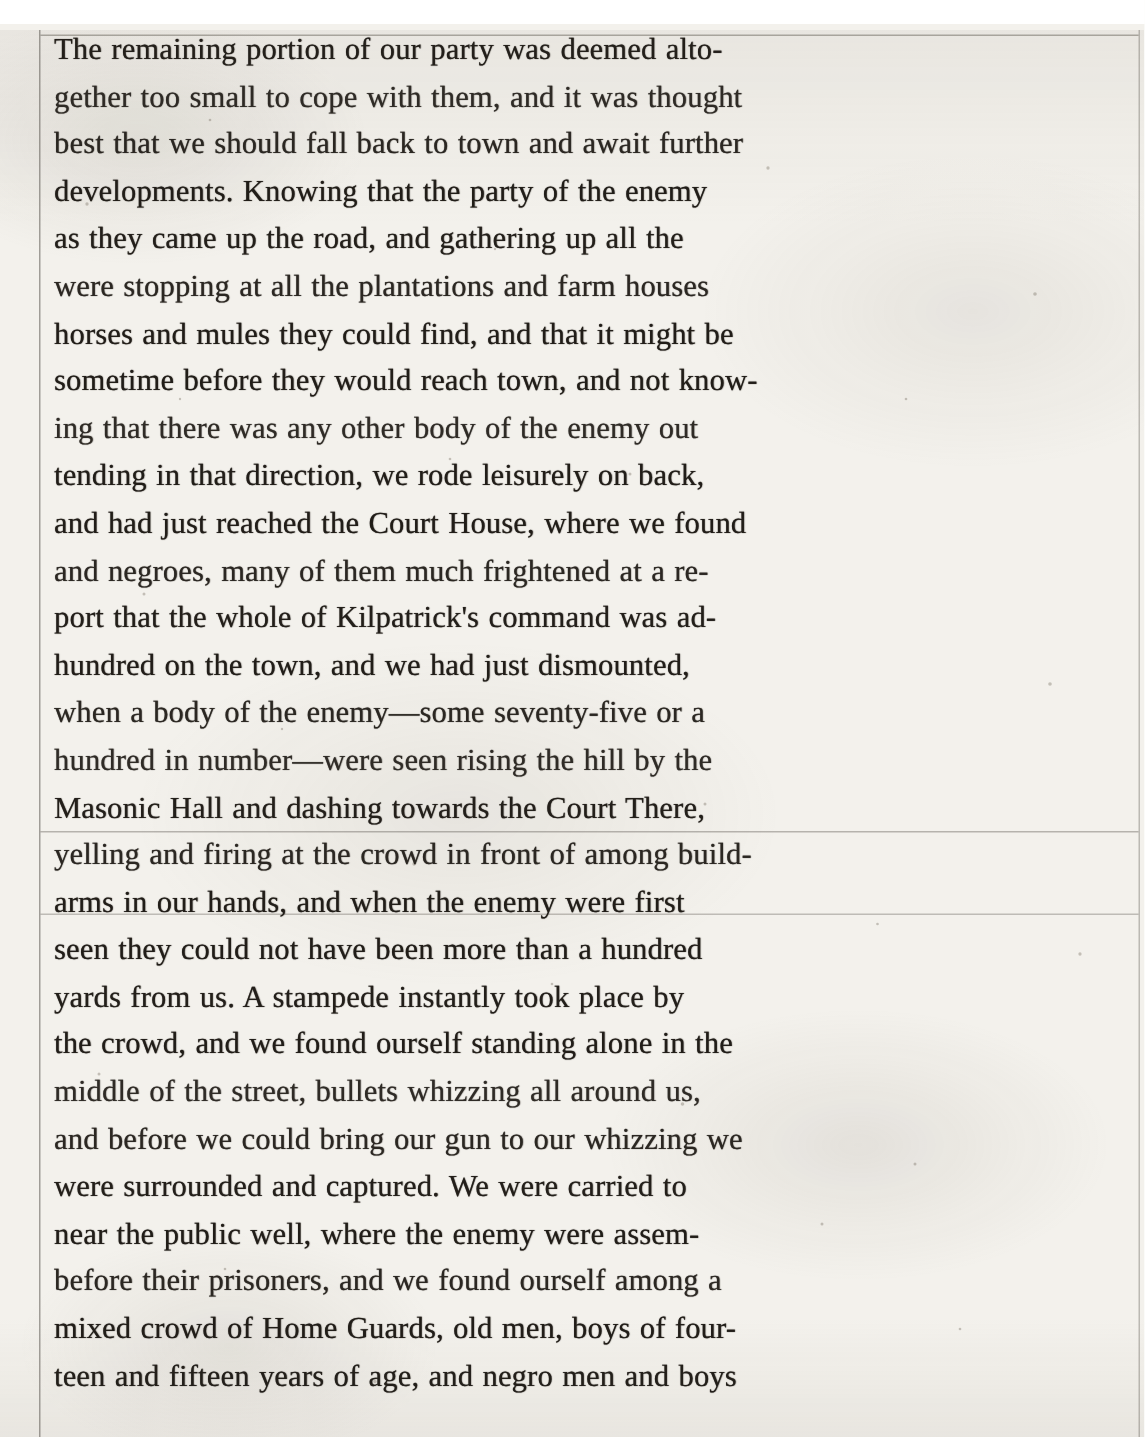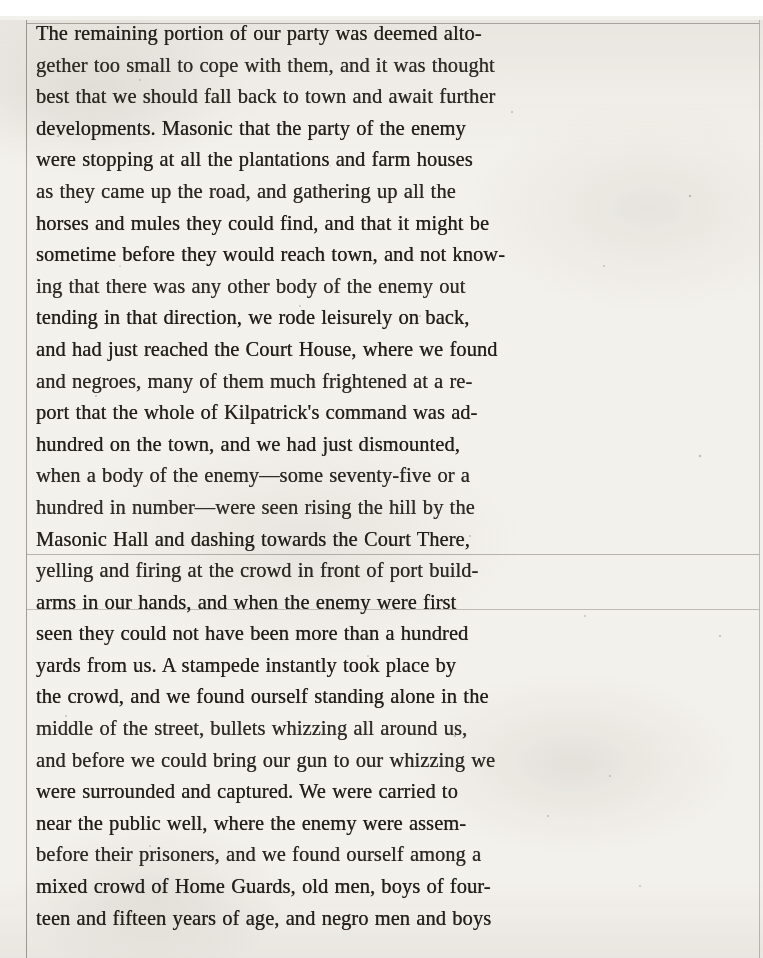--- a/index.html
+++ b/index.html
@@ -140,35 +140,35 @@
   <div class="hair" style="top:538px; background:rgba(70,64,56,0.35);"></div>
   <div class="hair" style="top:593px; background:rgba(70,64,56,0.30);"></div>
   <div class="hair" style="top:948px; background:rgba(70,64,56,0.35);"></div>
 
   <div id="topcut"></div>
 
   <div id="article">
     <span class="ln">The remaining portion of our party was deemed alto-</span>
     <span class="ln">gether too small to cope with them, and it was thought</span>
     <span class="ln">best that we should fall back to town and await further</span>
-    <span class="ln">developments.   Masonic that the party of the enemy</span>
+    <span class="ln">developments.   Knowing that the party of the enemy</span>
+    <span class="ln">as they came up the road, and gathering up all the</span>
     <span class="ln">were stopping at all the plantations and farm houses</span>
-    <span class="ln">as they came up the road, and gathering up all the</span>
     <span class="ln">horses and mules they could find, and that it might be</span>
     <span class="ln">sometime before they would reach town, and not know-</span>
     <span class="ln">ing that there was any other body of the enemy out</span>
     <span class="ln">tending in that direction, we rode leisurely on back,</span>
     <span class="ln">and had just reached the Court House, where we found</span>
     <span class="ln">and negroes, many of them much frightened at a re-</span>
     <span class="ln">port that the whole of Kilpatrick's command was ad-</span>
     <span class="ln">hundred on the town, and we had just dismounted,</span>
     <span class="ln">when a body of the enemy—some seventy-five or a</span>
     <span class="ln">hundred in number—were seen rising the hill by the</span>
     <span class="ln">Masonic Hall and dashing towards the Court There,</span>
-    <span class="ln">yelling and firing at the crowd in front of port build-</span>
+    <span class="ln">yelling and firing at the crowd in front of among build-</span>
     <span class="ln">arms in our hands, and when the enemy were first</span>
     <span class="ln">seen they could not have been more than a hundred</span>
     <span class="ln">yards from us.   A stampede instantly took place by</span>
     <span class="ln">the crowd, and we found ourself standing alone in the</span>
     <span class="ln">middle of the street, bullets whizzing all around us,</span>
     <span class="ln">and before we could bring our gun to our whizzing we</span>
     <span class="ln">were surrounded and captured.   We were carried to</span>
     <span class="ln">near the public well, where the enemy were assem-</span>
     <span class="ln">before their prisoners, and we found ourself among a</span>
     <span class="ln">mixed crowd of Home Guards, old men, boys of four-</span>

